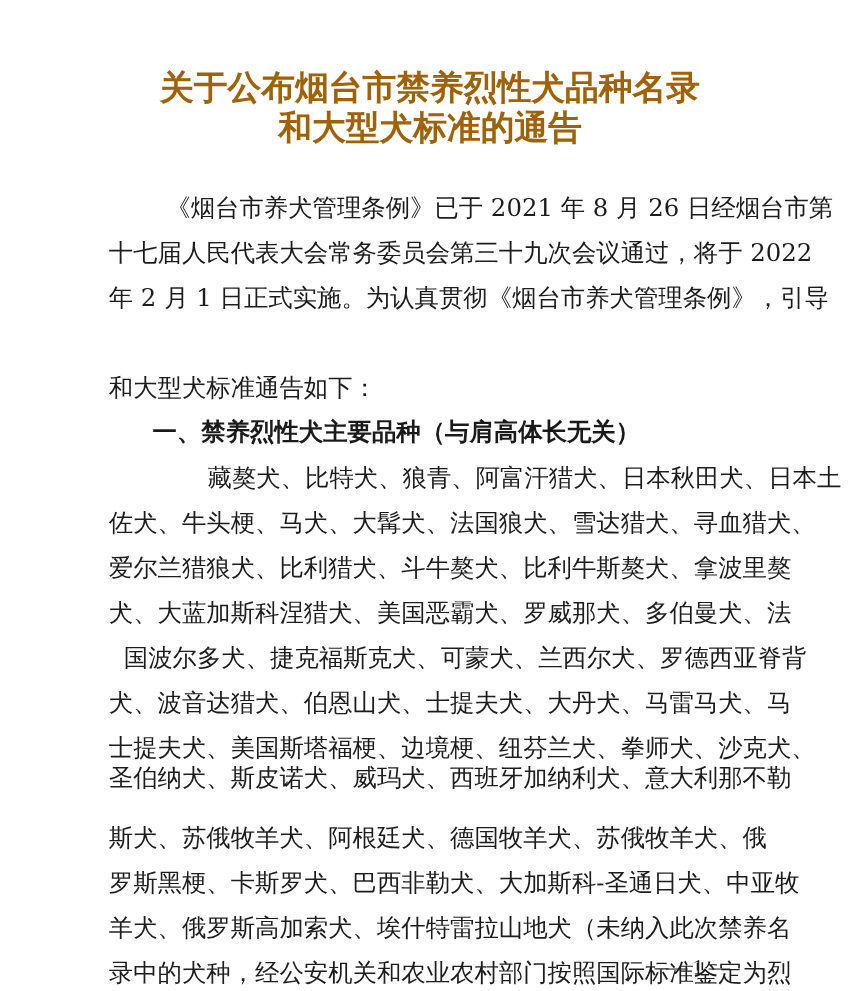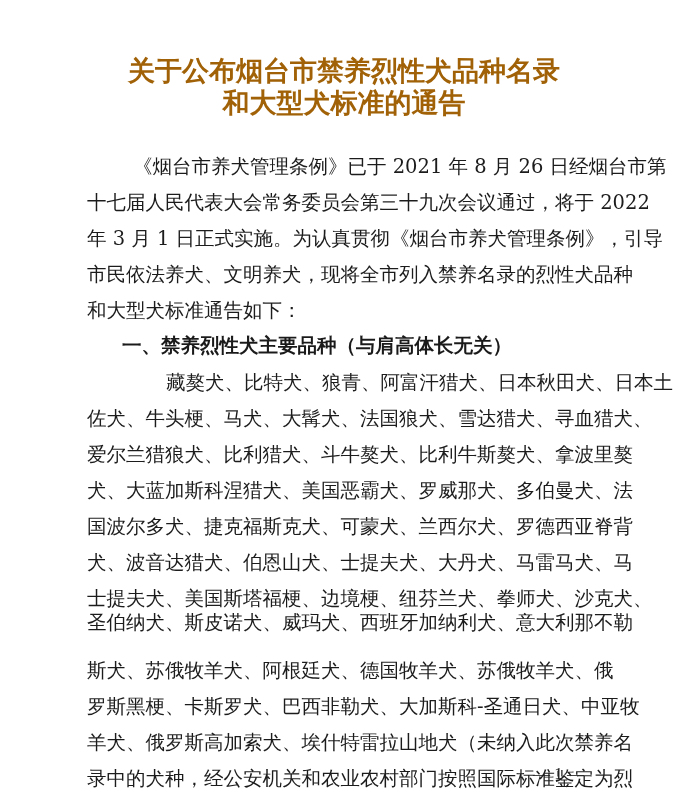--- a/index.html
+++ b/index.html
@@ -52,21 +52,21 @@
       left: 133px;
       width: 466px;
     }
     .body-line.last {
       text-align-last: left;
     }
     .heading-line {
       position: absolute;
       left: 122px;
       height: 36px;
-      font-family: Liberation Mono, monospace;
+      font-family: Liberation Serif, serif;
       font-weight: bold;
       font-size: 19.5px;
       line-height: 36px;
       color: #1a1a1a;
       white-space: nowrap;
     }
     .page-number {
       position: absolute;
       left: 533px;
       top: 764px;
@@ -80,31 +80,30 @@
 </head>
 <body>
 
 <div class="page">
 
   <div class="title title-line-1">关于公布烟台市禁养烈性犬品种名录</div>
   <div class="title title-line-2">和大型犬标准的通告</div>
 
   <div class="body-line indent" style="top:149px;">《烟台市养犬管理条例》已于 2021 年 8 月 26 日经烟台市第</div>
   <div class="body-line" style="top:185px;">十七届人民代表大会常务委员会第三十九次会议通过，将于 2022</div>
-  <div class="body-line" style="top:221px;">年 3 月 1 日正式实施。为认真贯彻《烟台市养犬管理条例》，引导</div>
-  <div class="body-line" style="top:257px;">市民依法养犬、文明养犬，现将全市列入禁养名录的烈性犬品种</div>
+  <div class="body-line" style="top:221px;">年 2 月 1 日正式实施。为认真贯彻《烟台市养犬管理条例》，引导</div>
   <div class="body-line last" style="top:293px;">和大型犬标准通告如下：</div>
 
   <div class="heading-line" style="top:329px;">一、禁养烈性犬主要品种（与肩高体长无关）</div>
 
   <div class="body-line indent" style="top:365px;margin-left:33px;">藏獒犬、比特犬、狼青、阿富汗猎犬、日本秋田犬、日本土</div>
   <div class="body-line" style="top:401px;">佐犬、牛头梗、马犬、大髯犬、法国狼犬、雪达猎犬、寻血猎犬、</div>
   <div class="body-line" style="top:437px;">爱尔兰猎狼犬、比利猎犬、斗牛獒犬、比利牛斯獒犬、拿波里獒</div>
   <div class="body-line" style="top:473px;">犬、大蓝加斯科涅猎犬、美国恶霸犬、罗威那犬、多伯曼犬、法</div>
-  <div class="body-line" style="top:509px;">国波尔多犬、捷克福斯克犬、可蒙犬、兰西尔犬、罗德西亚脊背</div>
+  <div class="body-line" style="top:509px;margin-left:12px;">国波尔多犬、捷克福斯克犬、可蒙犬、兰西尔犬、罗德西亚脊背</div>
   <div class="body-line" style="top:545px;">犬、波音达猎犬、伯恩山犬、士提夫犬、大丹犬、马雷马犬、马</div>
   <div class="body-line" style="top:581px;">士提夫犬、美国斯塔福梗、边境梗、纽芬兰犬、拳师犬、沙克犬、</div>
   <div class="body-line" style="top:605px;">圣伯纳犬、斯皮诺犬、威玛犬、西班牙加纳利犬、意大利那不勒</div>
   <div class="body-line" style="top:653px;">斯犬、苏俄牧羊犬、阿根廷犬、德国牧羊犬、苏俄牧羊犬、俄</div>
   <div class="body-line" style="top:725px;">羊犬、俄罗斯高加索犬、埃什特雷拉山地犬（未纳入此次禁养名</div>
   <div class="body-line" style="top:689px;">罗斯黑梗、卡斯罗犬、巴西非勒犬、大加斯科-圣通日犬、中亚牧</div>
   <div class="body-line" style="top:761px;">录中的犬种，经公安机关和农业农村部门按照国际标准鉴定为烈</div>
 
   <div class="page-number">— 1 —</div>
 </div>

